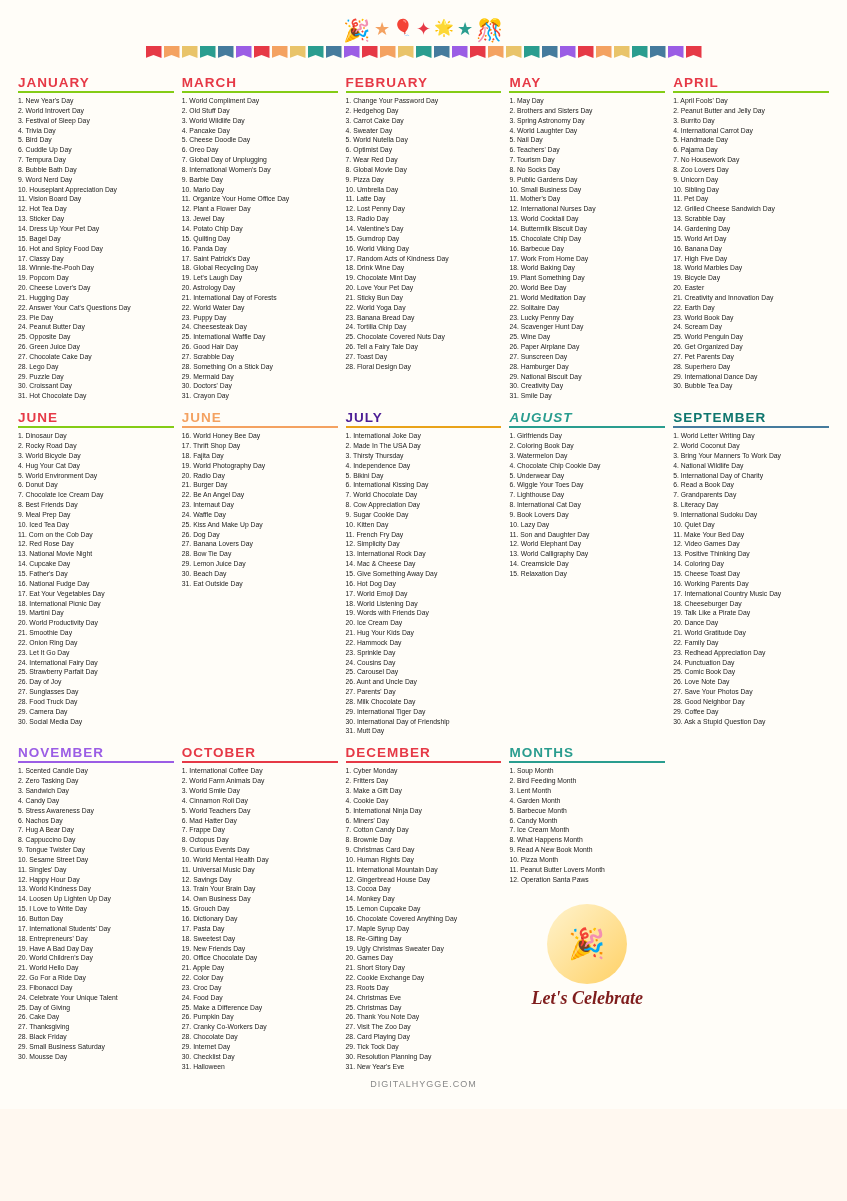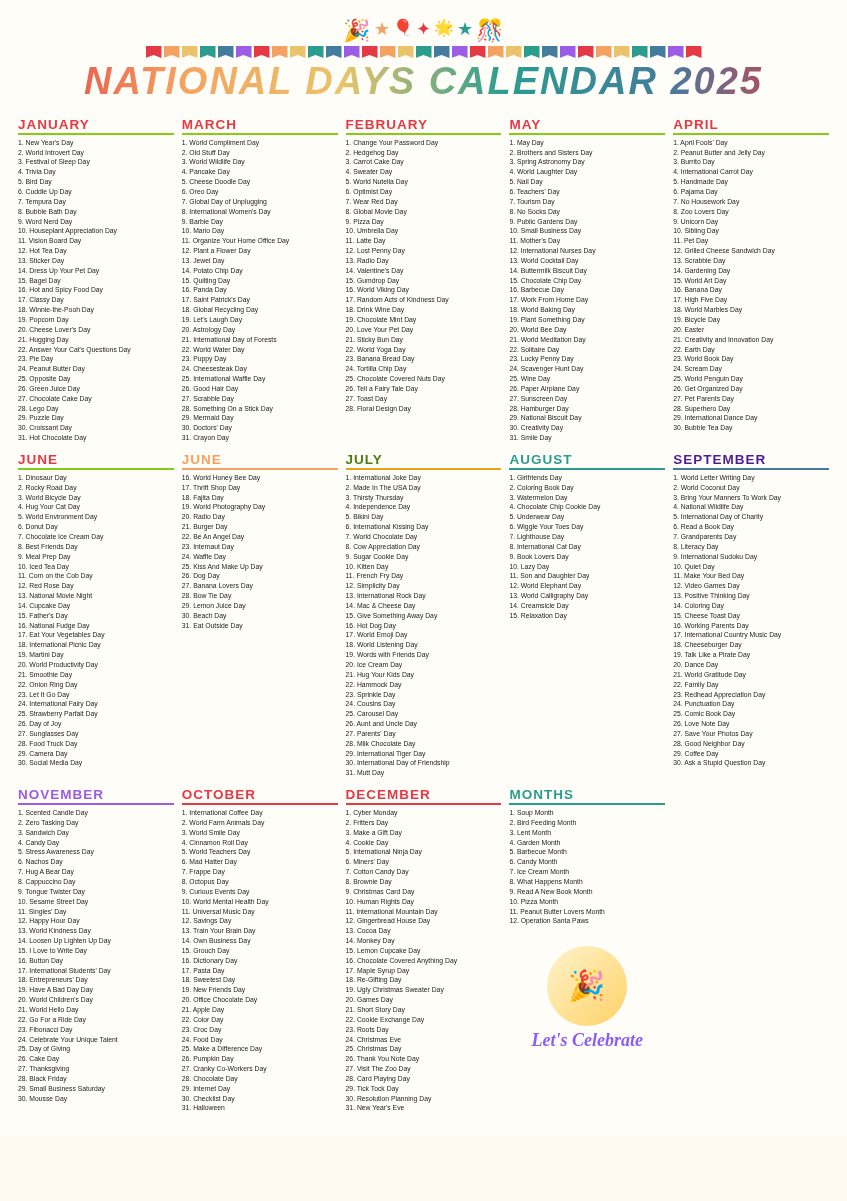--- a/index.html
+++ b/index.html
@@ -108,21 +108,20 @@
       <div style="width:16px;height:12px;background:#457b9d;clip-path:polygon(0 0,100% 0,100% 100%,50% 75%,0 100%);display:inline-block;"></div>
       <div style="width:16px;height:12px;background:#9b5de5;clip-path:polygon(0 0,100% 0,100% 100%,50% 75%,0 100%);display:inline-block;"></div>
       <div style="width:16px;height:12px;background:#e63946;clip-path:polygon(0 0,100% 0,100% 100%,50% 75%,0 100%);display:inline-block;"></div>
       <div style="width:16px;height:12px;background:#f4a261;clip-path:polygon(0 0,100% 0,100% 100%,50% 75%,0 100%);display:inline-block;"></div>
       <div style="width:16px;height:12px;background:#e9c46a;clip-path:polygon(0 0,100% 0,100% 100%,50% 75%,0 100%);display:inline-block;"></div>
       <div style="width:16px;height:12px;background:#2a9d8f;clip-path:polygon(0 0,100% 0,100% 100%,50% 75%,0 100%);display:inline-block;"></div>
       <div style="width:16px;height:12px;background:#457b9d;clip-path:polygon(0 0,100% 0,100% 100%,50% 75%,0 100%);display:inline-block;"></div>
       <div style="width:16px;height:12px;background:#9b5de5;clip-path:polygon(0 0,100% 0,100% 100%,50% 75%,0 100%);display:inline-block;"></div>
       <div style="width:16px;height:12px;background:#e63946;clip-path:polygon(0 0,100% 0,100% 100%,50% 75%,0 100%);display:inline-block;"></div>
     </div>
-    <h1 class="header-title">NATIONAL DAYS CALENDAR 2025</h1>
   </div>
 
   <div style="display:grid; grid-template-columns: repeat(5, 1fr); gap: 5px 8px; margin-top: 6px;">
 
     <div class="month-block">
       <div class="month-title">JANUARY</div>
       <ul class="month-days">
         <li>1. New Year's Day</li>
           <li>2. World Introvert Day</li>
           <li>3. Festival of Sleep Day</li>
@@ -354,21 +353,21 @@
           <li>27. Banana Lovers Day</li>
           <li>28. Bow Tie Day</li>
           <li>29. Lemon Juice Day</li>
           <li>30. Beach Day</li>
           <li>31. Eat Outside Day</li>
       </ul>
 
     </div>
 
     <div class="month-block">
-      <div class="month-title" style="color:#4d7c0f; border-color:#e9a31a;">JULY</div>
+      <div class="month-title" style="color:#4c1d95; border-color:#e9a31a;">JULY</div>
       <ul class="month-days">
         <li>1. International Joke Day</li>
           <li>2. Made In The USA Day</li>
           <li>3. Thirsty Thursday</li>
           <li>4. Independence Day</li>
           <li>5. Bikini Day</li>
           <li>6. International Kissing Day</li>
           <li>7. World Chocolate Day</li>
           <li>8. Cow Appreciation Day</li>
           <li>9. Sugar Cookie Day</li>
@@ -391,42 +390,42 @@
           <li>26. Aunt and Uncle Day</li>
           <li>27. Parents' Day</li>
           <li>28. Milk Chocolate Day</li>
           <li>29. International Tiger Day</li>
           <li>30. International Day of Friendship</li>
           <li>31. Mutt Day</li>
       </ul>
     </div>
 
     <div class="month-block">
-      <div class="month-title" style="color:#2a9d8f; border-color:#2a9d8f;">AUGUST</div>
+      <div class="month-title" style="color:#2a9d8f; border-color:#2a9d8f;font-style:italic;">AUGUST</div>
       <ul class="month-days">
         <li>1. Girlfriends Day</li>
           <li>2. Coloring Book Day</li>
           <li>3. Watermelon Day</li>
           <li>4. Chocolate Chip Cookie Day</li>
           <li>5. Underwear Day</li>
           <li>6. Wiggle Your Toes Day</li>
           <li>7. Lighthouse Day</li>
           <li>8. International Cat Day</li>
           <li>9. Book Lovers Day</li>
           <li>10. Lazy Day</li>
           <li>11. Son and Daughter Day</li>
           <li>12. World Elephant Day</li>
           <li>13. World Calligraphy Day</li>
           <li>14. Creamsicle Day</li>
           <li>15. Relaxation Day</li>
       </ul>
     </div>
 
     <div class="month-block">
-      <div class="month-title" style="color:#4c1d95; border-color:#457b9d;">SEPTEMBER</div>
+      <div class="month-title" style="color:#0f766e; border-color:#457b9d;">SEPTEMBER</div>
       <ul class="month-days">
         <li>1. World Letter Writing Day</li>
           <li>2. World Coconut Day</li>
           <li>3. Bring Your Manners To Work Day</li>
           <li>4. National Wildlife Day</li>
           <li>5. International Day of Charity</li>
           <li>6. Read a Book Day</li>
           <li>7. Grandparents Day</li>
           <li>8. Literacy Day</li>
           <li>9. International Sudoku Day</li>
@@ -578,20 +577,23 @@
           <li>9. Read A New Book Month</li>
           <li>10. Pizza Month</li>
           <li>11. Peanut Butter Lovers Month</li>
           <li>12. Operation Santa Paws</li>
       </ul>
 
       <div style="margin-top: 20px; text-align: center;">
         <div style="display: inline-block; background: linear-gradient(135deg, #fff3cd, #ffd166); border-radius: 50%; width: 80px; height: 80px; position:relative;">
           <span style="font-size: 30px; line-height: 80px;">🎉</span>
         </div>
-        <div style="font-family: 'Comic Sans MS', cursive; font-size: 18px; font-weight: 900; font-style: italic; color: #8b5cf6; margin-top: 4px;">Let's Celebrate</div>
+        <div style="font-family: 'Comic Sans MS', cursive; font-size: 18px; font-weight: 900; font-style: italic; color: #7f1d1d; margin-top: 4px;">Let's Celebrate</div>
       </div>
     </div>
 
   </div>
 
+  <div class="bottom-footer">
+    <span>DIGITALHYGGE.COM</span>
+  </div>
 
 </div>
 
 </body></html>

